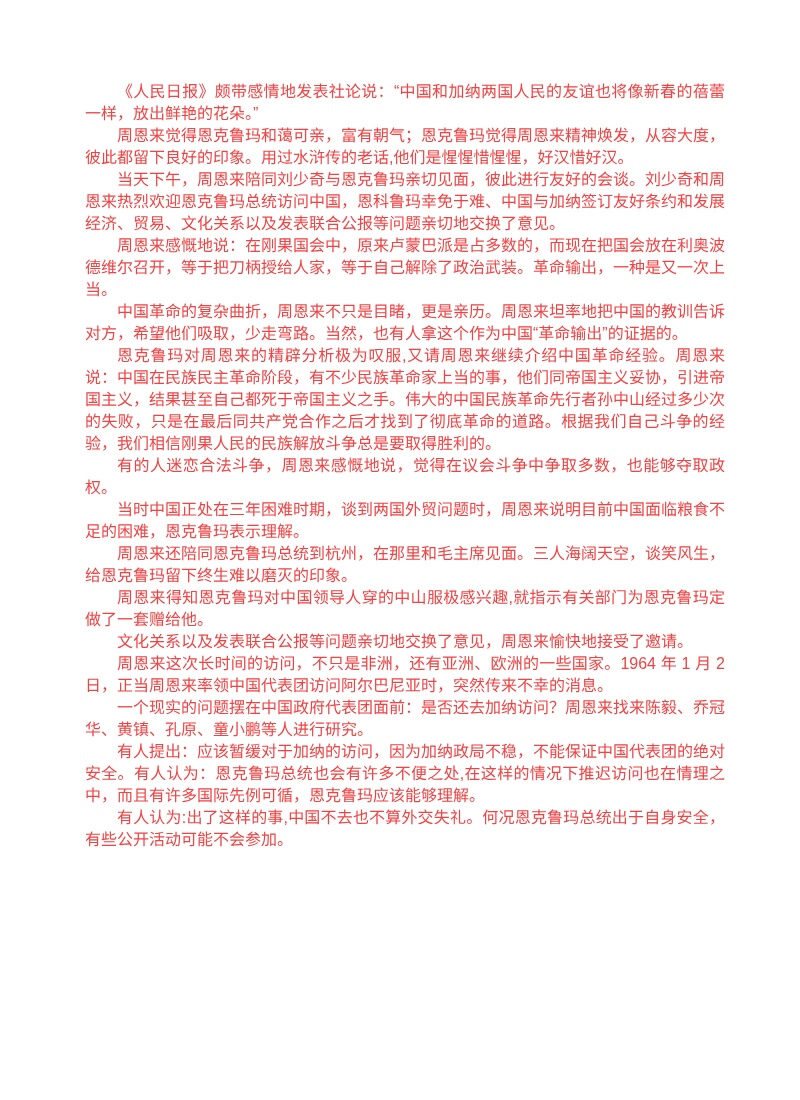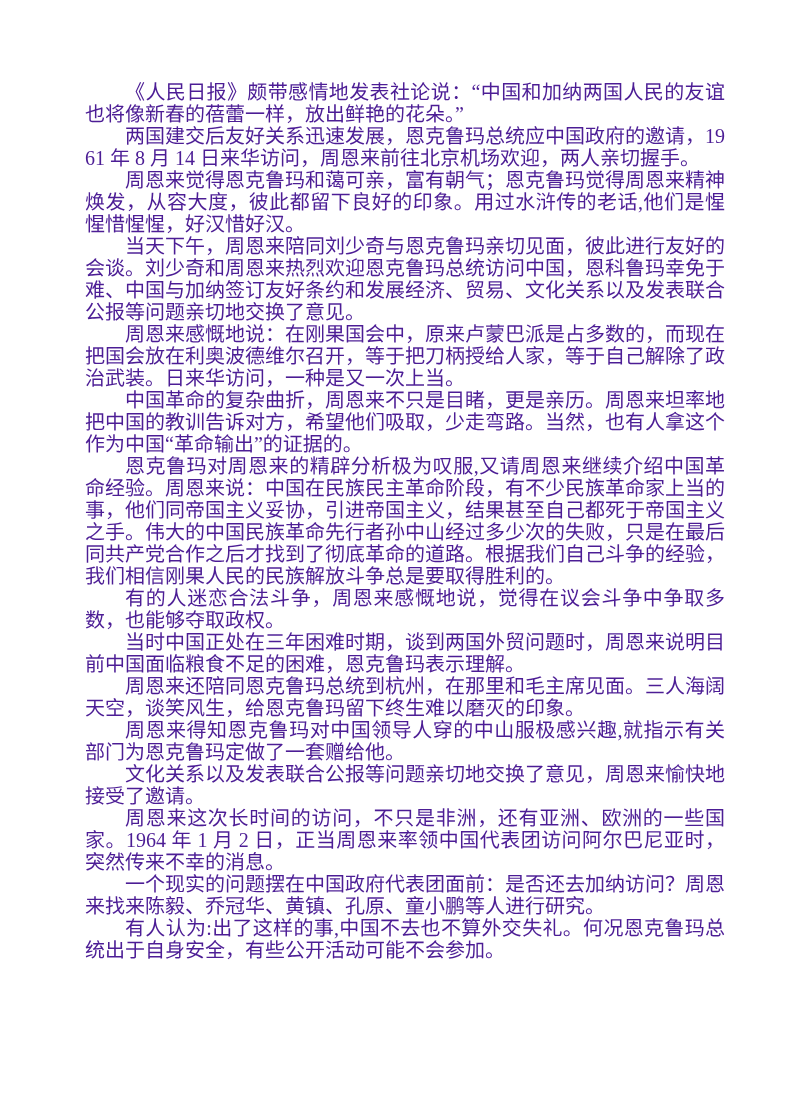--- a/index.html
+++ b/index.html
@@ -12,41 +12,41 @@
     width: 800px;
     height: 1100px;
     background: #ffffff;
     box-sizing: border-box;
     padding: 81px 75px 0 85px;
     overflow: hidden;
   }
   .document-page p {
     margin: 0;
     padding: 0;
-    font-family: Liberation Serif, serif;
-    font-size: 20px;
+    font-family: Liberation Sans, sans-serif;
+    font-size: 16px;
     line-height: 22px;
-    color: #4c1d95;
+    color: #ef4444;
     text-align: justify;
     text-indent: 2em;
     word-break: break-all;
   }
 </style>
 </head>
 <body>
 
 <div class="document-page">
   <p>《人民日报》颇带感情地发表社论说：“中国和加纳两国人民的友谊也将像新春的蓓蕾一样，放出鲜艳的花朵。”</p>
-  <p>两国建交后友好关系迅速发展，恩克鲁玛总统应中国政府的邀请，1961 年 8 月 14 日来华访问，周恩来前往北京机场欢迎，两人亲切握手。</p>
   <p>周恩来觉得恩克鲁玛和蔼可亲，富有朝气；恩克鲁玛觉得周恩来精神焕发，从容大度，彼此都留下良好的印象。用过水浒传的老话,他们是惺惺惜惺惺，好汉惜好汉。</p>
   <p>当天下午，周恩来陪同刘少奇与恩克鲁玛亲切见面，彼此进行友好的会谈。刘少奇和周恩来热烈欢迎恩克鲁玛总统访问中国，恩科鲁玛幸免于难、中国与加纳签订友好条约和发展经济、贸易、文化关系以及发表联合公报等问题亲切地交换了意见。</p>
-  <p>周恩来感慨地说：在刚果国会中，原来卢蒙巴派是占多数的，而现在把国会放在利奥波德维尔召开，等于把刀柄授给人家，等于自己解除了政治武装。日来华访问，一种是又一次上当。</p>
+  <p>周恩来感慨地说：在刚果国会中，原来卢蒙巴派是占多数的，而现在把国会放在利奥波德维尔召开，等于把刀柄授给人家，等于自己解除了政治武装。革命输出，一种是又一次上当。</p>
   <p>中国革命的复杂曲折，周恩来不只是目睹，更是亲历。周恩来坦率地把中国的教训告诉对方，希望他们吸取，少走弯路。当然，也有人拿这个作为中国“革命输出”的证据的。</p>
   <p>恩克鲁玛对周恩来的精辟分析极为叹服,又请周恩来继续介绍中国革命经验。周恩来说：中国在民族民主革命阶段，有不少民族革命家上当的事，他们同帝国主义妥协，引进帝国主义，结果甚至自己都死于帝国主义之手。伟大的中国民族革命先行者孙中山经过多少次的失败，只是在最后同共产党合作之后才找到了彻底革命的道路。根据我们自己斗争的经验，我们相信刚果人民的民族解放斗争总是要取得胜利的。</p>
   <p>有的人迷恋合法斗争，周恩来感慨地说，觉得在议会斗争中争取多数，也能够夺取政权。</p>
   <p>当时中国正处在三年困难时期，谈到两国外贸问题时，周恩来说明目前中国面临粮食不足的困难，恩克鲁玛表示理解。</p>
   <p>周恩来还陪同恩克鲁玛总统到杭州，在那里和毛主席见面。三人海阔天空，谈笑风生，给恩克鲁玛留下终生难以磨灭的印象。</p>
   <p>周恩来得知恩克鲁玛对中国领导人穿的中山服极感兴趣,就指示有关部门为恩克鲁玛定做了一套赠给他。</p>
   <p>文化关系以及发表联合公报等问题亲切地交换了意见，周恩来愉快地接受了邀请。</p>
   <p>周恩来这次长时间的访问，不只是非洲，还有亚洲、欧洲的一些国家。1964 年 1 月 2 日，正当周恩来率领中国代表团访问阿尔巴尼亚时，突然传来不幸的消息。</p>
   <p>一个现实的问题摆在中国政府代表团面前：是否还去加纳访问？周恩来找来陈毅、乔冠华、黄镇、孔原、童小鹏等人进行研究。</p>
+  <p>有人提出：应该暂缓对于加纳的访问，因为加纳政局不稳，不能保证中国代表团的绝对安全。有人认为：恩克鲁玛总统也会有许多不便之处,在这样的情况下推迟访问也在情理之中，而且有许多国际先例可循，恩克鲁玛应该能够理解。</p>
   <p>有人认为:出了这样的事,中国不去也不算外交失礼。何况恩克鲁玛总统出于自身安全，有些公开活动可能不会参加。</p>
 </div>
 
 </body></html>

